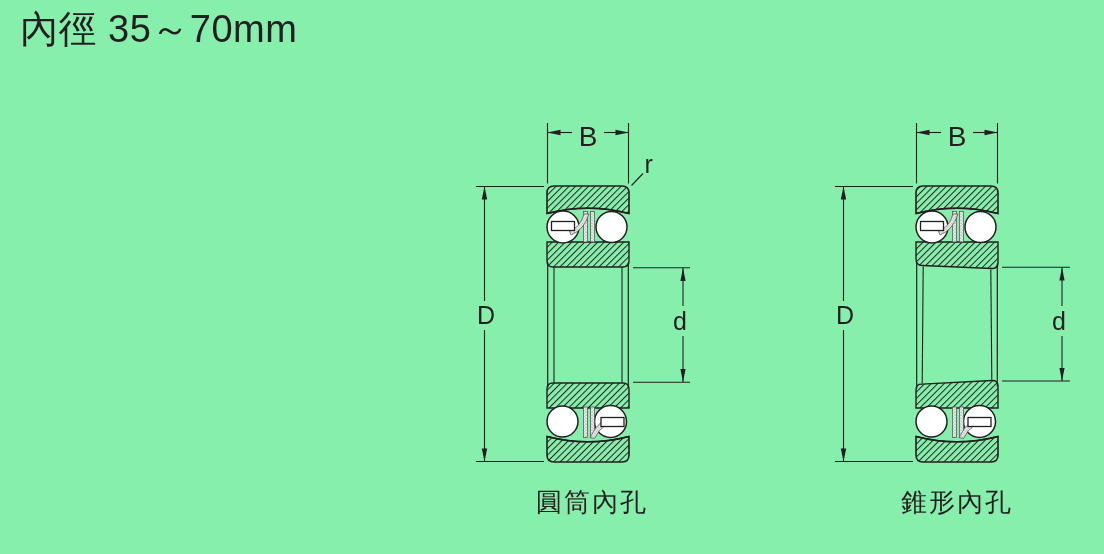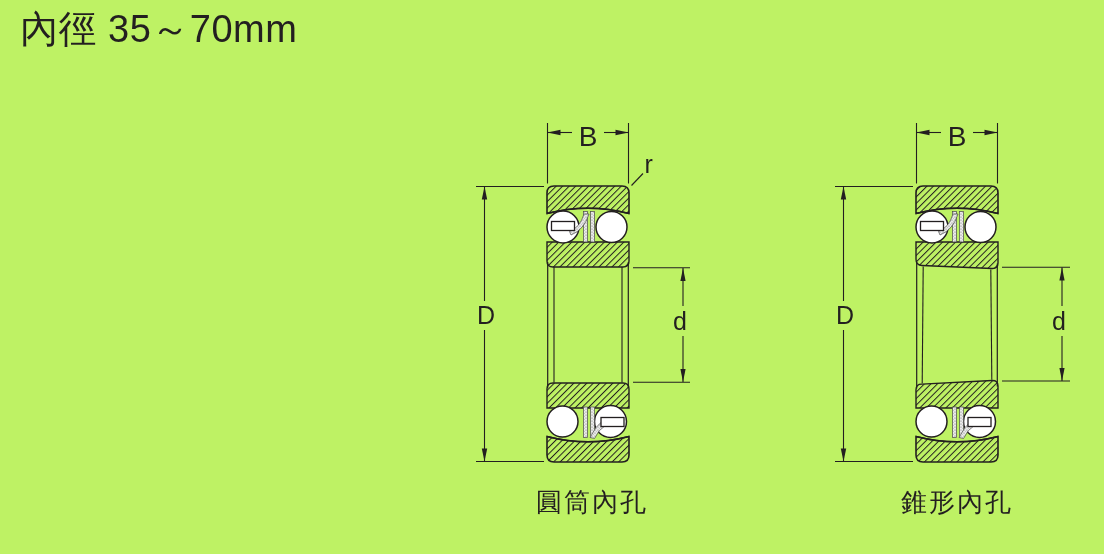--- a/index.html
+++ b/index.html
@@ -1,19 +1,19 @@
 <!DOCTYPE html>
 <html><head>
 <meta charset="utf-8">
 <style>
   html,body{margin:0;padding:0;background:#fff;}
   .stage{
     position:relative;
     width:1104px;height:554px;
-    background:#bef264;
+    background:#86efac;
     overflow:hidden;
     font-family:"Liberation Sans", sans-serif;
   }
   .title{
     position:absolute;left:20px;top:8px;
     font-size:38px;line-height:1.15;
     color:#231f20;
     letter-spacing:0.5px;
     white-space:nowrap;
   }

